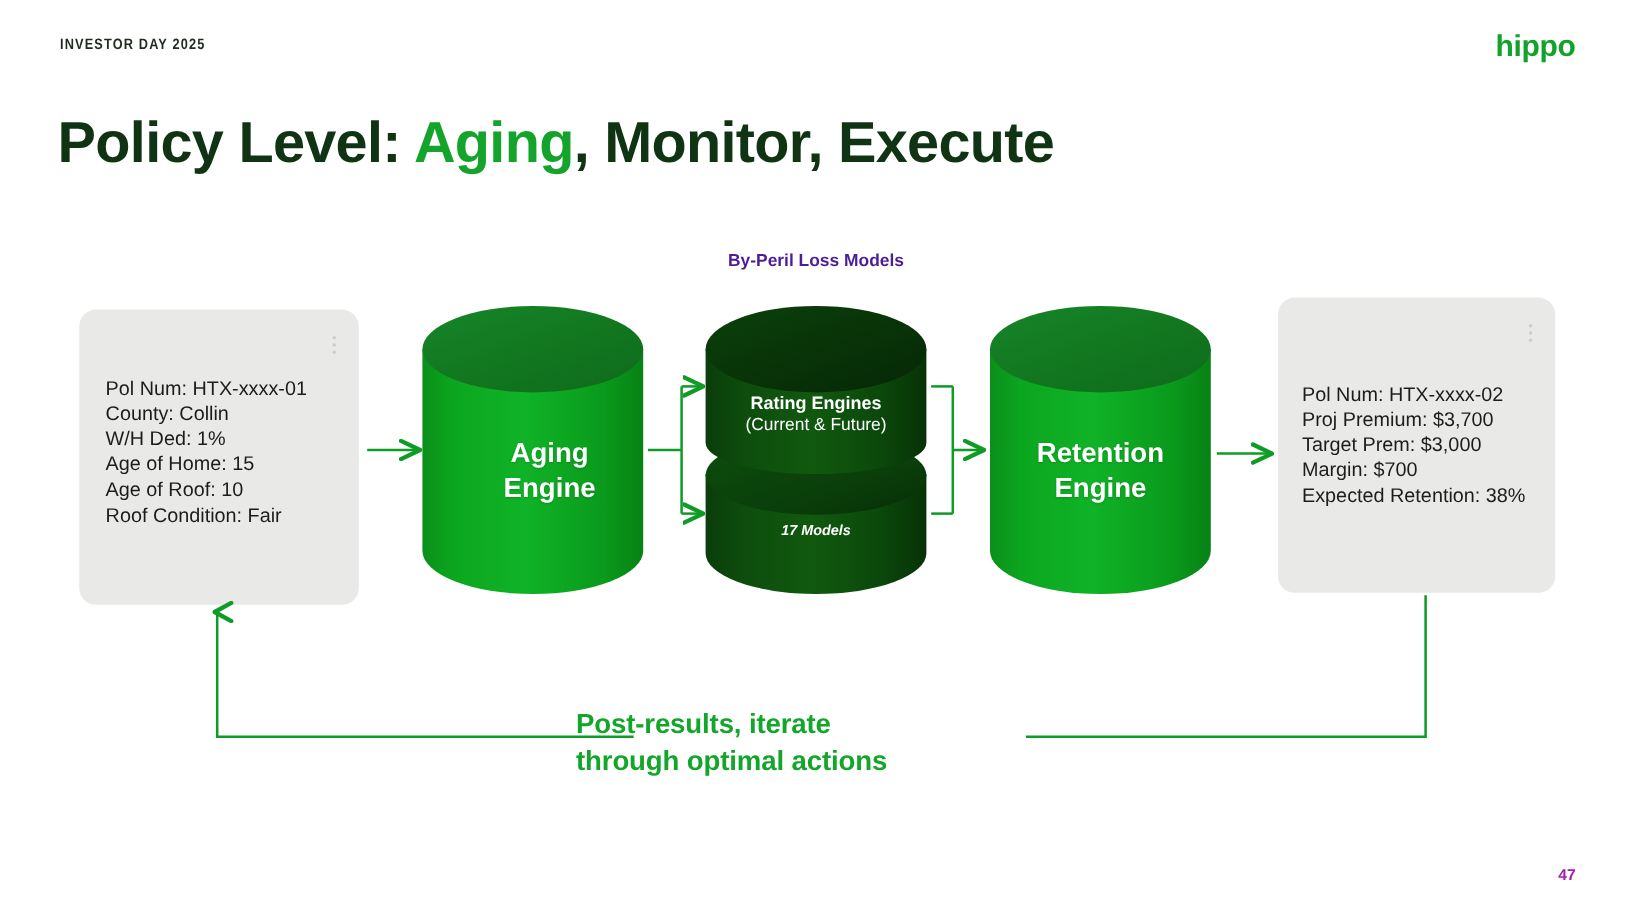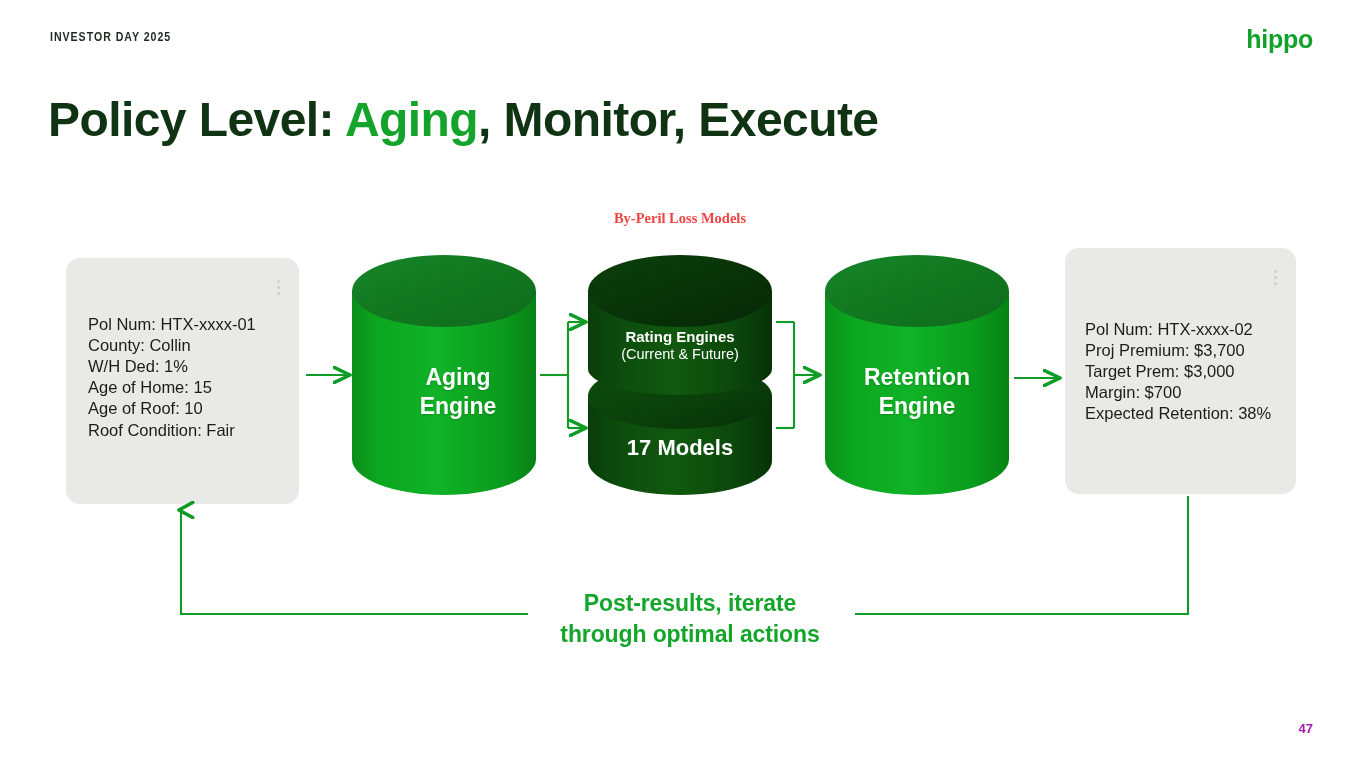--- a/index.html
+++ b/index.html
@@ -190,52 +190,51 @@
     line-height: 1.18;
   }
   .stack .label-upper .l1 { font-size: 15px; font-weight: 700; display:block; }
   .stack .label-upper .l2 { font-size: 14.5px; font-weight: 400; display:block; }
   .stack .label-lower {
     position: absolute;
     left: 0; right: 0;
     top: 180px;
     text-align: center;
     color: #ffffff;
-    font-size: 22px;
-    font-weight: 700;
+    font-size: 12px;
+    font-weight: 700;
+    font-style: italic;
   }
 
   .stack-title {
     position: absolute;
     left: 560px;
     top: 210px;
     width: 240px;
     text-align: center;
     font-size: 14.5px;
     font-weight: 700;
-    color: #ef4444;
-    font-family: Liberation Serif, serif;
+    color: #4c1d95;
   }
 
   
   .conn {
     position: absolute;
     left: 0; top: 0;
     width: 1365px;
     height: 768px;
     pointer-events: none;
   }
 
   
   .loop-caption {
     position: absolute;
     left: 480px;
     top: 588px;
     width: 420px;
-    text-align: center;
     font-size: 23px;
     font-weight: 700;
     line-height: 1.35;
     color: #13a62b;
     letter-spacing: -0.005em;
   }
 </style>
 </head>
 <body>
 

